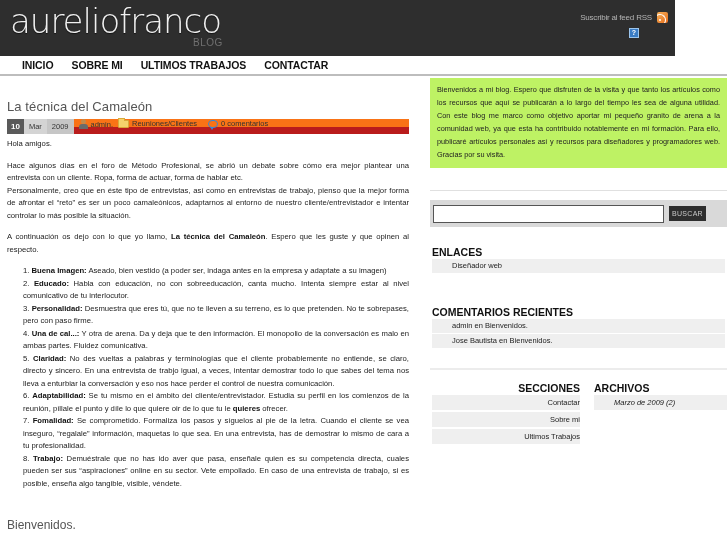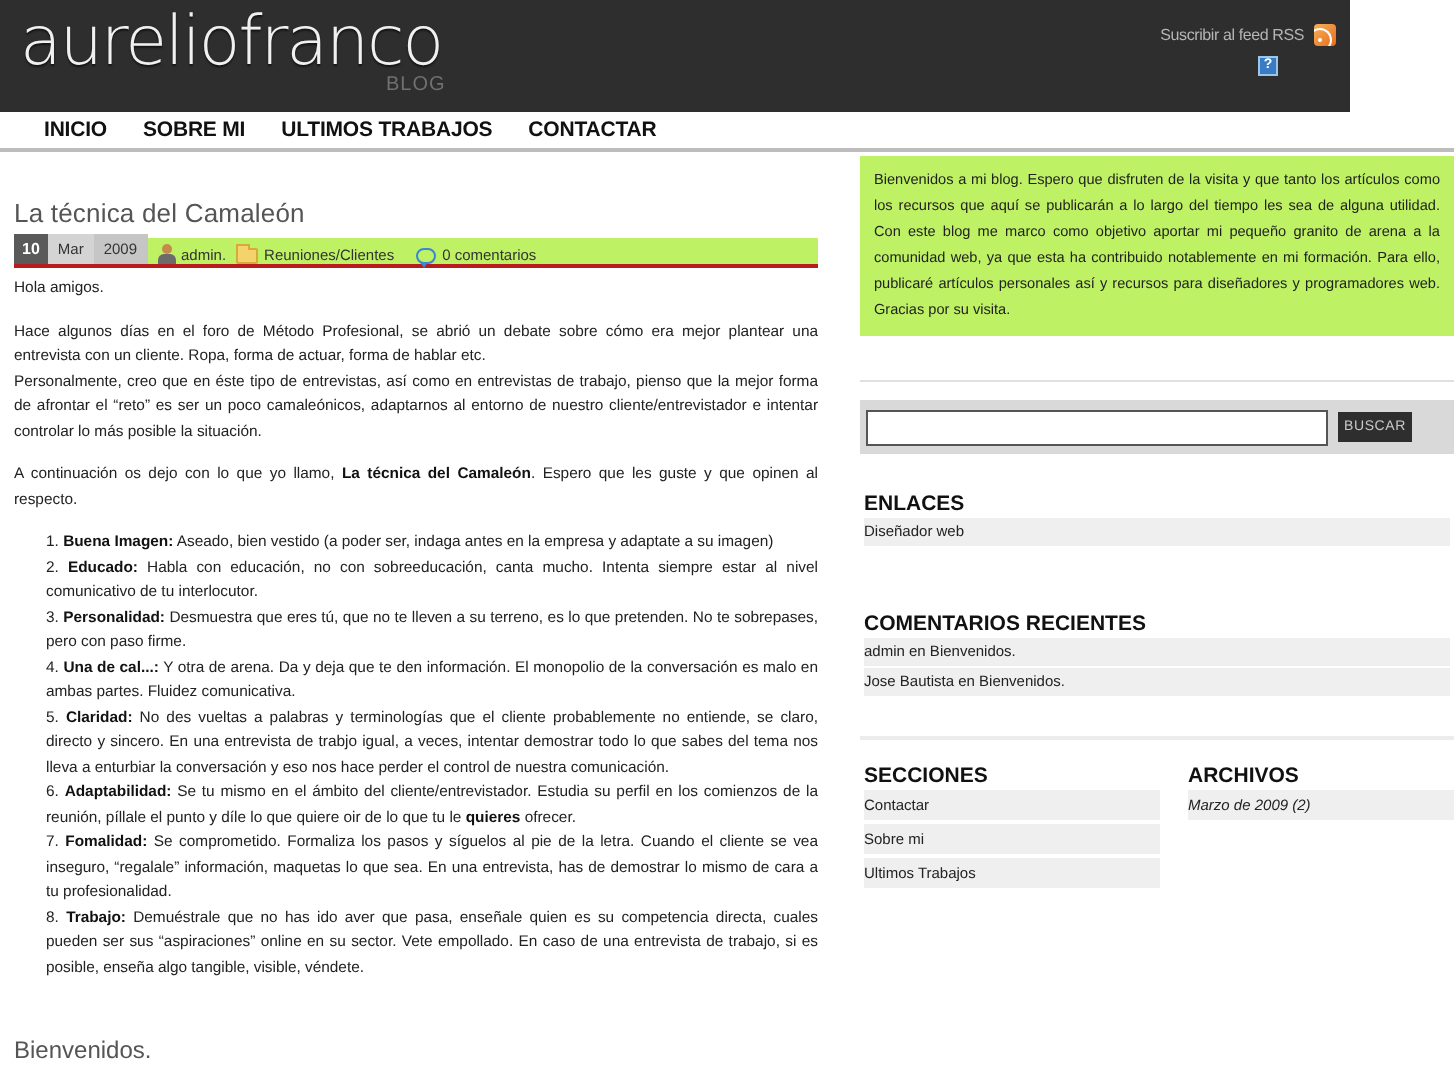--- a/index.html
+++ b/index.html
@@ -17,21 +17,21 @@
   .rss-icon::after { content: ""; position: absolute; left: -3px; bottom: -3px; width: 10px; height: 10px; border: 1.5px solid #fff; border-left-color: transparent; border-bottom-color: transparent; border-radius: 50%; transform: rotate(0deg); }
   .help-icon { position: absolute; right: 36px; top: 28px; width: 10px; height: 10px; background: #3a7cc4; border: 1px solid #9cc5ec; color: #fff; font-size: 7px; font-weight: bold; text-align: center; line-height: 8px; }
 
   
   .nav { position: absolute; left: 0; top: 56px; width: 727px; height: 20px; background: #fff; border-bottom: 2px solid #bdbdbd; display: flex; align-items: center; padding-left: 22px; }
   .nav a { font-family: "Liberation Sans", sans-serif; font-weight: bold; font-size: 10.5px; color: #111; text-decoration: none; margin-right: 18px; letter-spacing: -0.1px; }
 
   
   .main { position: absolute; left: 7px; top: 78px; width: 402px; }
   .post-title { margin-top: 21px; font-size: 13px; color: #555; font-weight: normal; letter-spacing: 0.1px; }
-  .meta { margin-top: 5px; height: 15px; background: #bef264; border-bottom: 2px solid #b91c1c; display: flex; align-items: flex-end; font-size: 7.5px; color: #333; }
+  .meta { margin-top: 5px; height: 15px; background: #f97316; border-bottom: 7px solid #b91c1c; display: flex; align-items: flex-start; font-size: 7.5px; color: #333; }
   .meta .day { background: #5a5a5a; color: #fff; font-weight: bold; height: 15px; line-height: 15px; padding: 0 4px; font-size: 8px; }
   .meta .mon { background: #d4d4d4; height: 15px; line-height: 15px; padding: 0 5px; }
   .meta .yr { background: #c6c6c6; height: 15px; line-height: 15px; padding: 0 5px; }
   .meta .item { display: flex; align-items: center; margin-left: 5px; }
   .user-icon { width: 9px; height: 10px; position: relative; margin-right: 3px; }
   .user-icon::before { content: ""; position: absolute; left: 2px; top: 0; width: 5px; height: 5px; background: #c68a4c; border-radius: 50%; }
   .user-icon::after { content: ""; position: absolute; left: 0; top: 5px; width: 9px; height: 5px; background: #6b6b6b; border-radius: 3px 3px 0 0; }
   .folder-icon { width: 11px; height: 8px; background: #f5d36c; border: 1px solid #d8aa3a; border-radius: 1px; margin-right: 3px; position: relative; }
   .folder-icon::before { content: ""; position: absolute; left: -1px; top: -3px; width: 5px; height: 2px; background: #f5d36c; border: 1px solid #d8aa3a; border-bottom: none; }
   .comment-icon { width: 10px; height: 8px; border: 1.3px solid #3a86d6; border-radius: 4px; margin-right: 3px; margin-left: 6px; position: relative; }
@@ -46,26 +46,26 @@
   .content b { color: #111; }
   .next-title { margin-top: 28px; font-size: 12px; color: #555; }
 
   
   .sidebar { position: absolute; left: 430px; top: 78px; width: 297px; }
   .intro { background: #bef264; padding: 5px 7px 6px 7px; font-size: 7.3px; line-height: 13px; color: #222; text-align: justify; height: 90px; }
   .search-bar { margin-top: 122px; position: absolute; left: 0; top: 0; width: 297px; height: 27px; background: #d9d9d9; display: flex; align-items: center; padding-left: 3px; }
   .search-input { width: 231px; height: 18px; border: 1px solid #555; background: #fff; }
   .search-btn { margin-left: 5px; width: 37px; height: 15px; background: #2e2e2e; color: #c9c9c9; font-size: 7px; border: none; letter-spacing: 0.3px; }
   .widget-title { font-size: 10.5px; font-weight: bold; color: #111; margin-bottom: 1px; }
-  .widget-list .li { background: #efefef; font-size: 7.5px; color: #222; height: 14px; line-height: 14px; padding-left: 0; margin-bottom: 1px; }
+  .widget-list .li { background: #efefef; font-size: 7.5px; color: #222; height: 14px; line-height: 14px; padding-left: 20px; margin-bottom: 1px; }
   .enlaces { position: absolute; left: 2px; top: 168px; width: 293px; }
   .comentarios { position: absolute; left: 2px; top: 228px; width: 293px; }
   .div2 { position: absolute; left: 0; top: 290px; width: 297px; height: 2px; background: #ececec; }
   .div1 { position: absolute; left: 0; top: 112px; width: 297px; height: 1px; background: #e0e0e0; }
-  .secciones { position: absolute; left: 2px; top: 304px; width: 148px; }
+  .secciones { position: absolute; left: 2px; top: 304px; width: 148px; text-align: right; }
   .archivos { position: absolute; left: 164px; top: 304px; width: 133px; }
 </style>
 </head>
 <body>
 
 <div class="header">
   <div class="logo">aureliofranco</div>
   <div class="logo-sub">BLOG</div>
   <div class="rss">
     <span class="rss-text">Suscribir al feed RSS</span>

